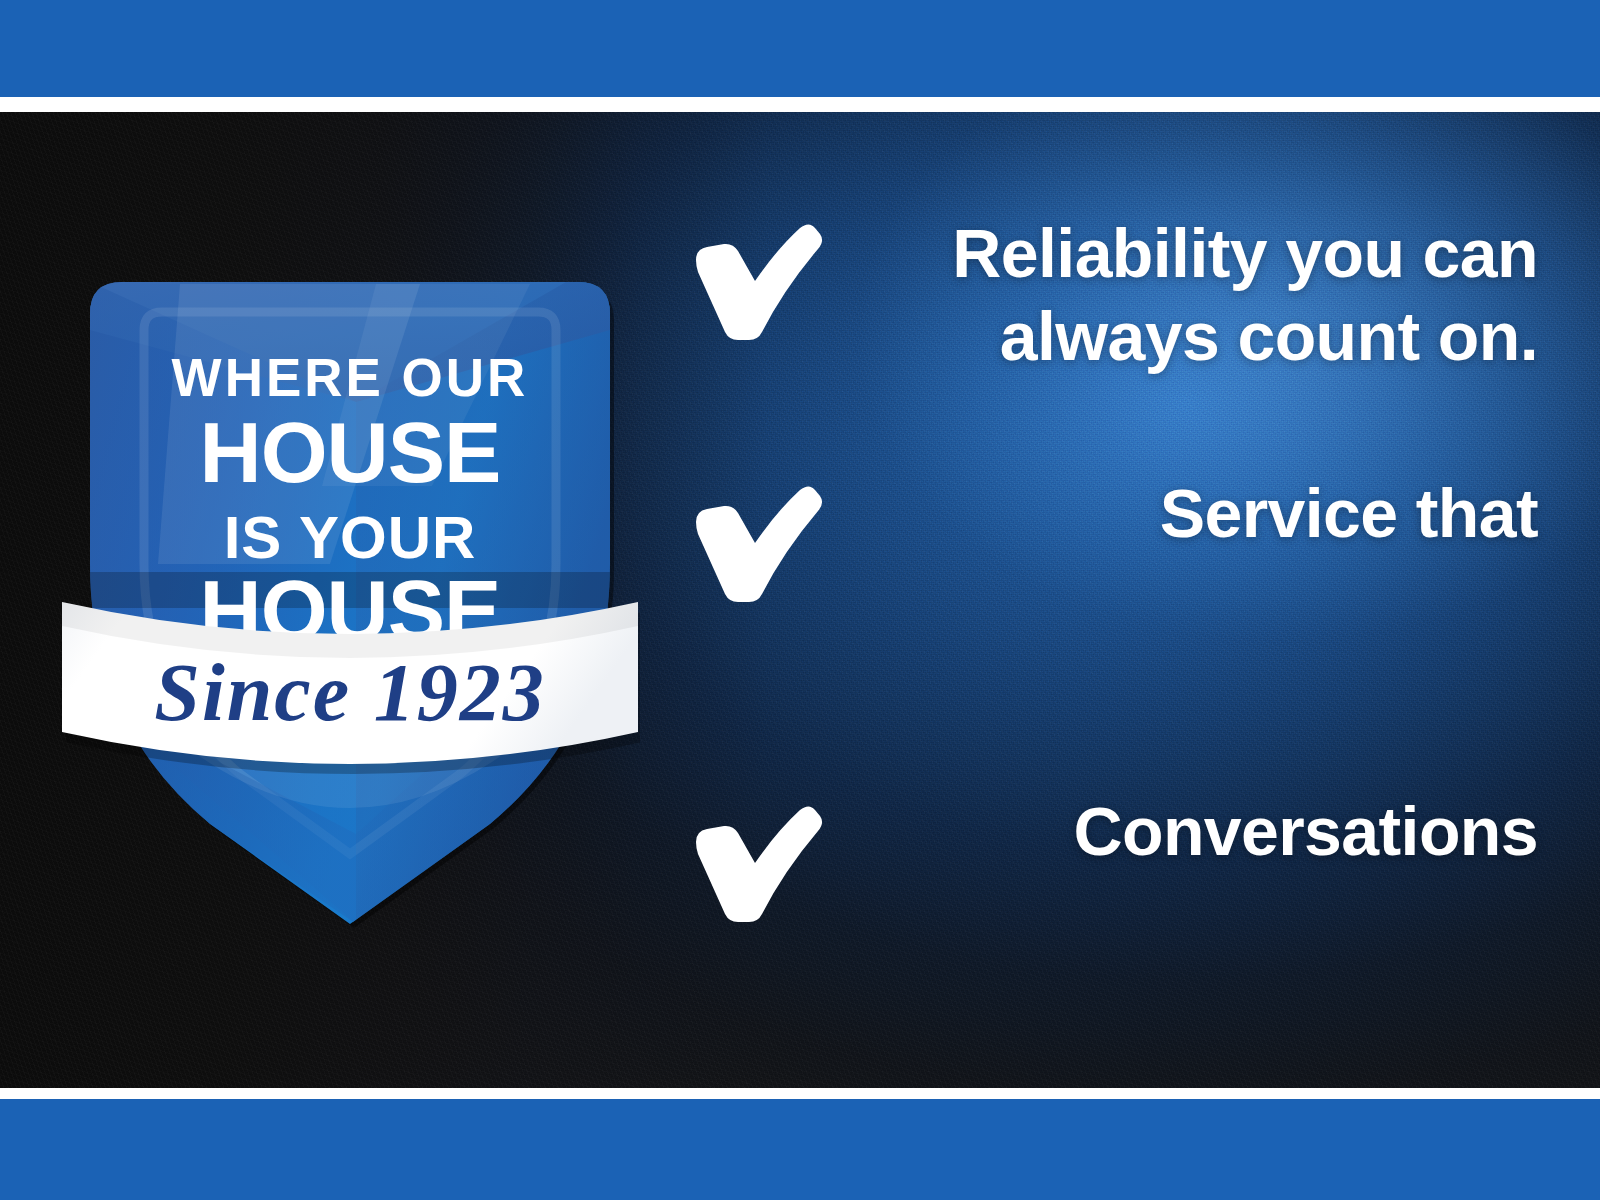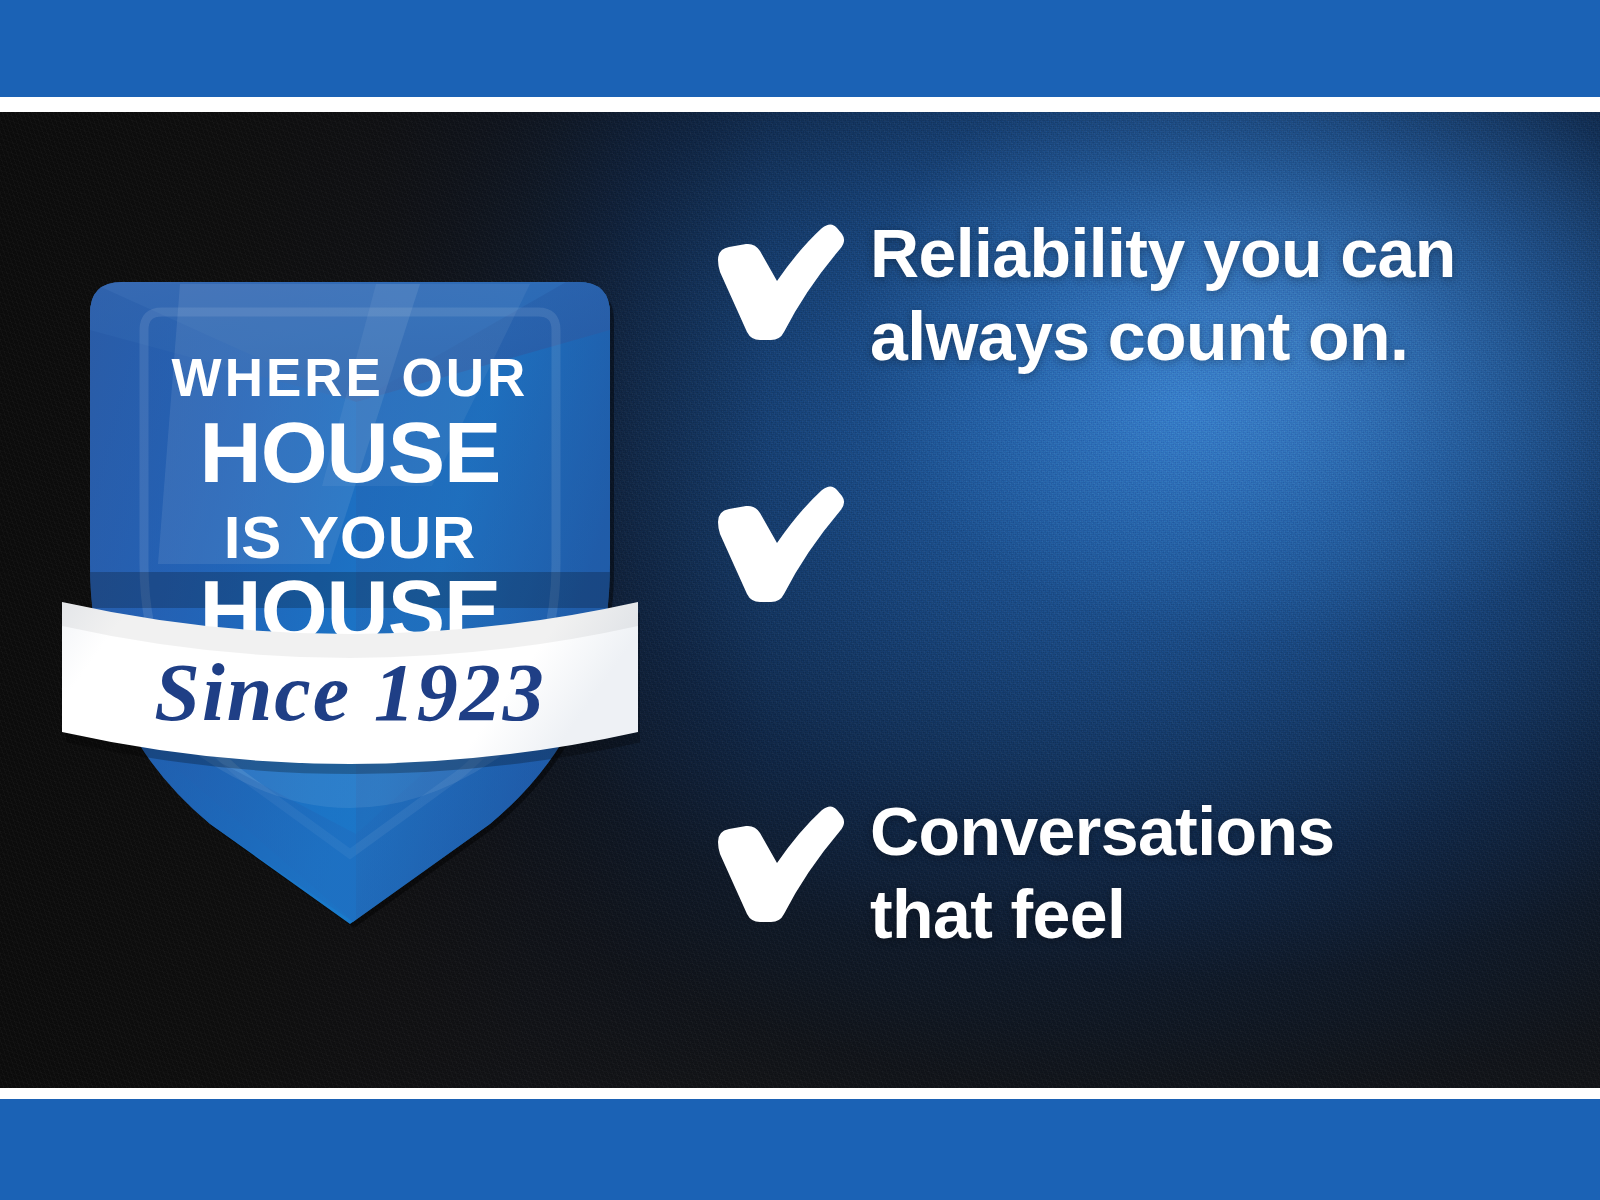--- a/index.html
+++ b/index.html
@@ -76,22 +76,22 @@
       repeating-linear-gradient(19deg,rgba(255,255,255,.08) 0 1px,rgba(0,0,0,0) 1px 5px),
       repeating-linear-gradient(157deg,rgba(0,0,0,.16) 0 1px,rgba(0,0,0,0) 1px 3px);
   }
 
   
   .logo{position:absolute;left:60px;top:134px;width:580px;height:800px;text-align:right;}
   .logo svg{display:block;width:100%;height:100%;}
 
   
   .bullets{
-    position:absolute;left:694px;top:112px;
-    width:860px;height:816px;
+    position:absolute;left:672px;top:112px;
+    width:860px;height:816px;text-align:right;
   }
   .bullet{position:absolute;left:0;width:860px;}
   .bullet-1{top:100px;}
   .bullet-2{top:360px;}
   .bullet-3{top:678px;}
 
   .check{
     position:absolute;left:8px;
     width:146px;height:126px;
   }
@@ -242,32 +242,32 @@
     <div class="bullet bullet-2">
       <div class="check check-2">
         <svg viewBox="0 0 146 126" xmlns="http://www.w3.org/2000/svg">
           <path d="M16 44 Q16 33 27 31 L44 28 Q53 27 58 35 L75 65
                    Q97 33 120 12 Q129 5 135 12 L140 18 Q145 25 138 33
                    Q104 73 82 116 Q78 124 69 124 L58 124 Q49 124 45 116
                    L18 56 Q16 50 16 44 Z" fill="#ffffff"></path>
         </svg>
       </div>
       <div class="bullet-text">
+        <span class="ln">Service that</span>
       </div>
     </div>
 
     <div class="bullet bullet-3">
       <div class="check check-3">
         <svg viewBox="0 0 146 126" xmlns="http://www.w3.org/2000/svg">
           <path d="M16 44 Q16 33 27 31 L44 28 Q53 27 58 35 L75 65
                    Q97 33 120 12 Q129 5 135 12 L140 18 Q145 25 138 33
                    Q104 73 82 116 Q78 124 69 124 L58 124 Q49 124 45 116
                    L18 56 Q16 50 16 44 Z" fill="#ffffff"></path>
         </svg>
       </div>
       <div class="bullet-text">
         <span class="ln">Conversations</span>
-        <span class="ln">that feel</span>
       </div>
     </div>
 
   </div>
 </div>
 
 </body></html>

